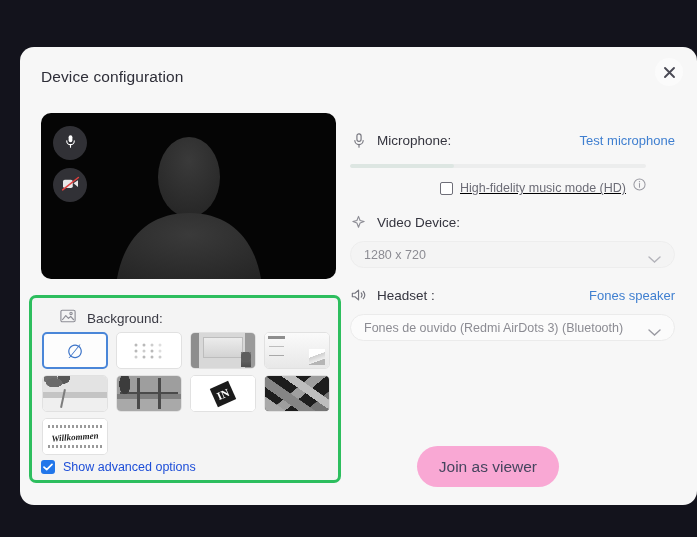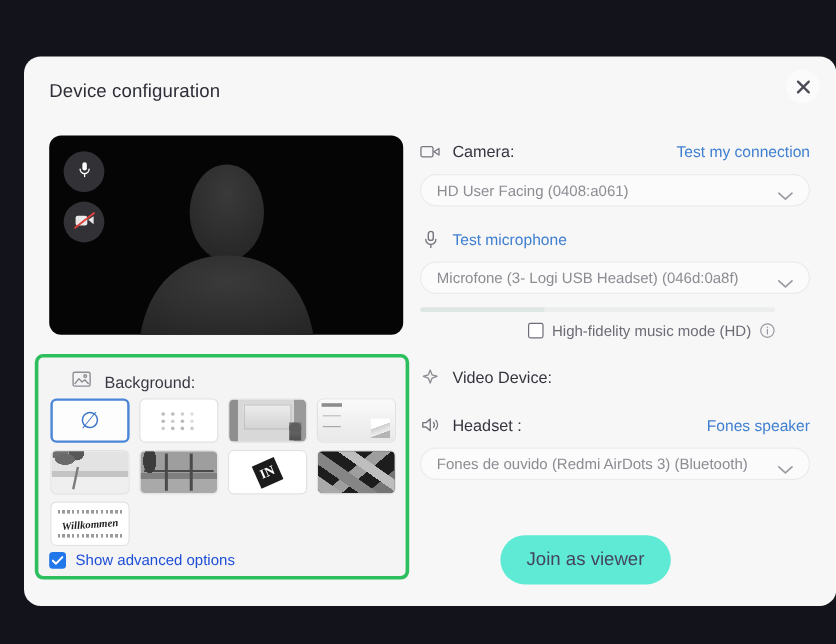--- a/index.html
+++ b/index.html
@@ -300,24 +300,25 @@
   }
   #mic-level-fill {
     height: 100%;
     width: 35%;
     background: #dde6e2;
     border-radius: 2px;
   }
   #hifi-row {
     margin-top: 9px;
     display: flex;
-    align-items: flex-start;
+    align-items: flex-end;
     justify-content: flex-end;
     gap: 7px;
     width: 296px;
+    text-decoration: underline;
   }
   #hifi-box {
     width: 13px; height: 13px;
     border: 1.5px solid #6e6e78;
     border-radius: 2px;
     background: #fff;
     cursor: pointer;
   }
   #hifi-label { font-size: 12.5px; color: #6c6c76; }
 
@@ -340,21 +341,21 @@
     cursor: pointer;
   }
   #adv-label { font-size: 12.5px; color: #1d4ed8; }
   #join-viewer-btn {
     position: absolute;
     right: 138px; bottom: 18px;
     height: 41px;
     padding: 0 22px;
     border: none;
     border-radius: 21px;
-    background: #5eead4;
+    background: #f9a8d4;
     color: #45455e;
     font-size: 15.5px;
     font-family: "Liberation Sans", sans-serif;
     cursor: pointer;
   }
   #join-now-btn {
     position: absolute;
     right: 19px; bottom: 18px;
     height: 41px;
     padding: 0 22px;
@@ -484,59 +485,32 @@
         <span class="scene scene-welcome">
           <span class="wtext">Willkommen</span>
         </span>
       </div>
 
     </div>
   </div>
 
   <div id="right-col">
 
-    <div class="field-group">
-      <div class="field-head">
-        <span class="f-icon">
-          <svg width="17" height="13" viewBox="0 0 22 15" fill="none" stroke="#76767f" stroke-width="1.4">
-            <rect x="1" y="2" width="13" height="11" rx="2"></rect>
-            <path d="M15 7.5 L20.5 4 v7 Z" stroke-linejoin="round"></path>
-          </svg>
-        </span>
-        <span class="field-label">Camera:</span>
-        <span class="test-link">Test my connection</span>
-      </div>
-      <div class="select-box">
-        <span>HD User Facing (0408:a061)</span>
-        <span class="chevron">
-          <svg width="13" height="7" viewBox="0 0 13 7" fill="none" stroke="#9a9aa2" stroke-width="1.4" stroke-linecap="round">
-            <path d="M1 1 L6.5 6 L12 1"></path>
-          </svg>
-        </span>
-      </div>
-    </div>
 
     <div class="field-group" style="margin-top:14px;">
       <div class="field-head">
         <span class="f-icon">
           <svg width="12" height="15" viewBox="0 0 14 18" fill="none" stroke="#76767f" stroke-width="1.4">
             <rect x="4.5" y="1" width="5" height="9" rx="2.5"></rect>
             <path d="M2 9 a5 5 0 0 0 10 0" stroke-linecap="round"></path>
             <path d="M7 14 v3" stroke-linecap="round"></path>
           </svg>
         </span>
+        <span class="field-label">Microphone:</span>
         <span class="test-link">Test microphone</span>
-      </div>
-      <div class="select-box">
-        <span>Microfone (3- Logi USB Headset) (046d:0a8f)</span>
-        <span class="chevron">
-          <svg width="13" height="7" viewBox="0 0 13 7" fill="none" stroke="#9a9aa2" stroke-width="1.4" stroke-linecap="round">
-            <path d="M1 1 L6.5 6 L12 1"></path>
-          </svg>
-        </span>
       </div>
 
       <div id="mic-level">
         <div id="mic-level-fill" style="width: 35%;"></div>
       </div>
 
       <div id="hifi-row">
         <span id="hifi-box"></span>
         <span id="hifi-label">High-fidelity music mode (HD)</span>
         <span>
@@ -551,20 +525,28 @@
 
     <div class="field-group" style="margin-top:14px;">
       <div class="field-head">
         <span class="f-icon">
           <svg width="15" height="15" viewBox="0 0 16 16" fill="none" stroke="#8d8d95" stroke-width="1.2" stroke-linejoin="round">
             <path d="M8 1.5 L9.7 5.8 L14 7 L9.7 8.6 L8 13 L6.3 8.6 L2 7 L6.3 5.8 Z"></path>
           </svg>
         </span>
         <span class="field-label">Video Device:</span>
       </div>
+      <div class="select-box muted">
+        <span>1280 x 720</span>
+        <span class="chevron">
+          <svg width="13" height="7" viewBox="0 0 13 7" fill="none" stroke="#b4b4bb" stroke-width="1.4" stroke-linecap="round">
+            <path d="M1 1 L6.5 6 L12 1"></path>
+          </svg>
+        </span>
+      </div>
     </div>
 
     <div class="field-group" style="margin-top:14px;">
       <div class="field-head">
         <span class="f-icon">
           <svg width="16" height="14" viewBox="0 0 18 15" fill="none" stroke="#76767f" stroke-width="1.3" stroke-linejoin="round">
             <path d="M1.5 5.5 H4.5 L8.5 2 V13 L4.5 9.5 H1.5 Z"></path>
             <path d="M11.5 5.2 a3.6 3.6 0 0 1 0 4.6" stroke-linecap="round"></path>
             <path d="M13.8 3.4 a6.4 6.4 0 0 1 0 8.2" stroke-linecap="round"></path>
           </svg>

